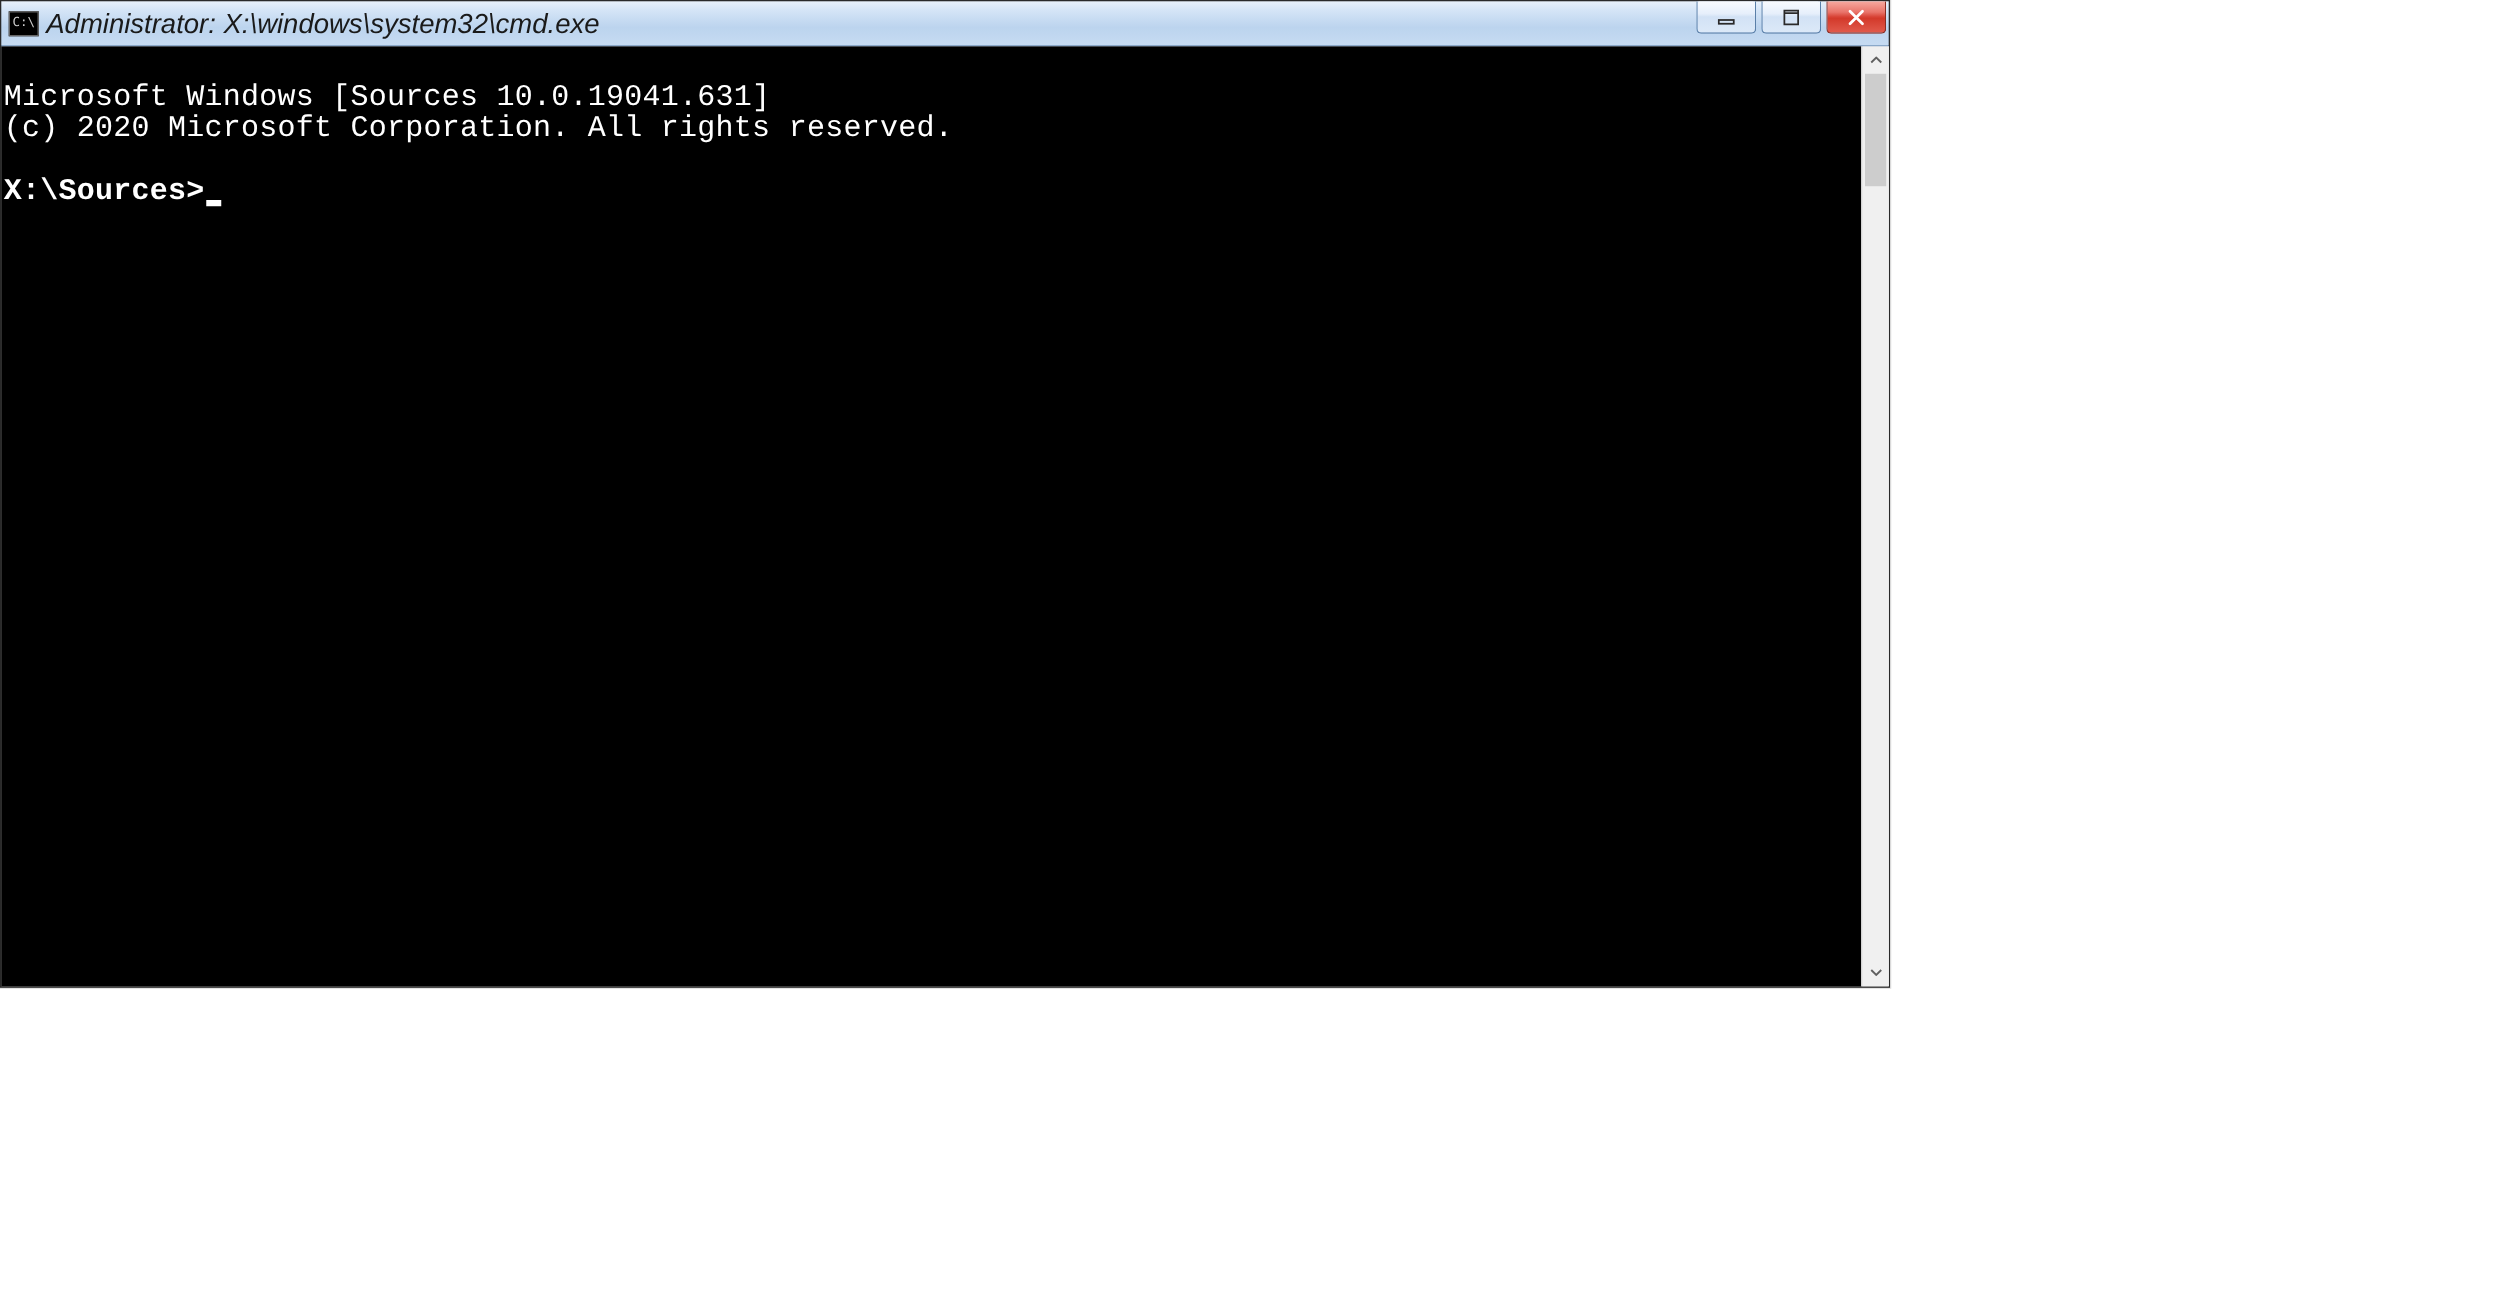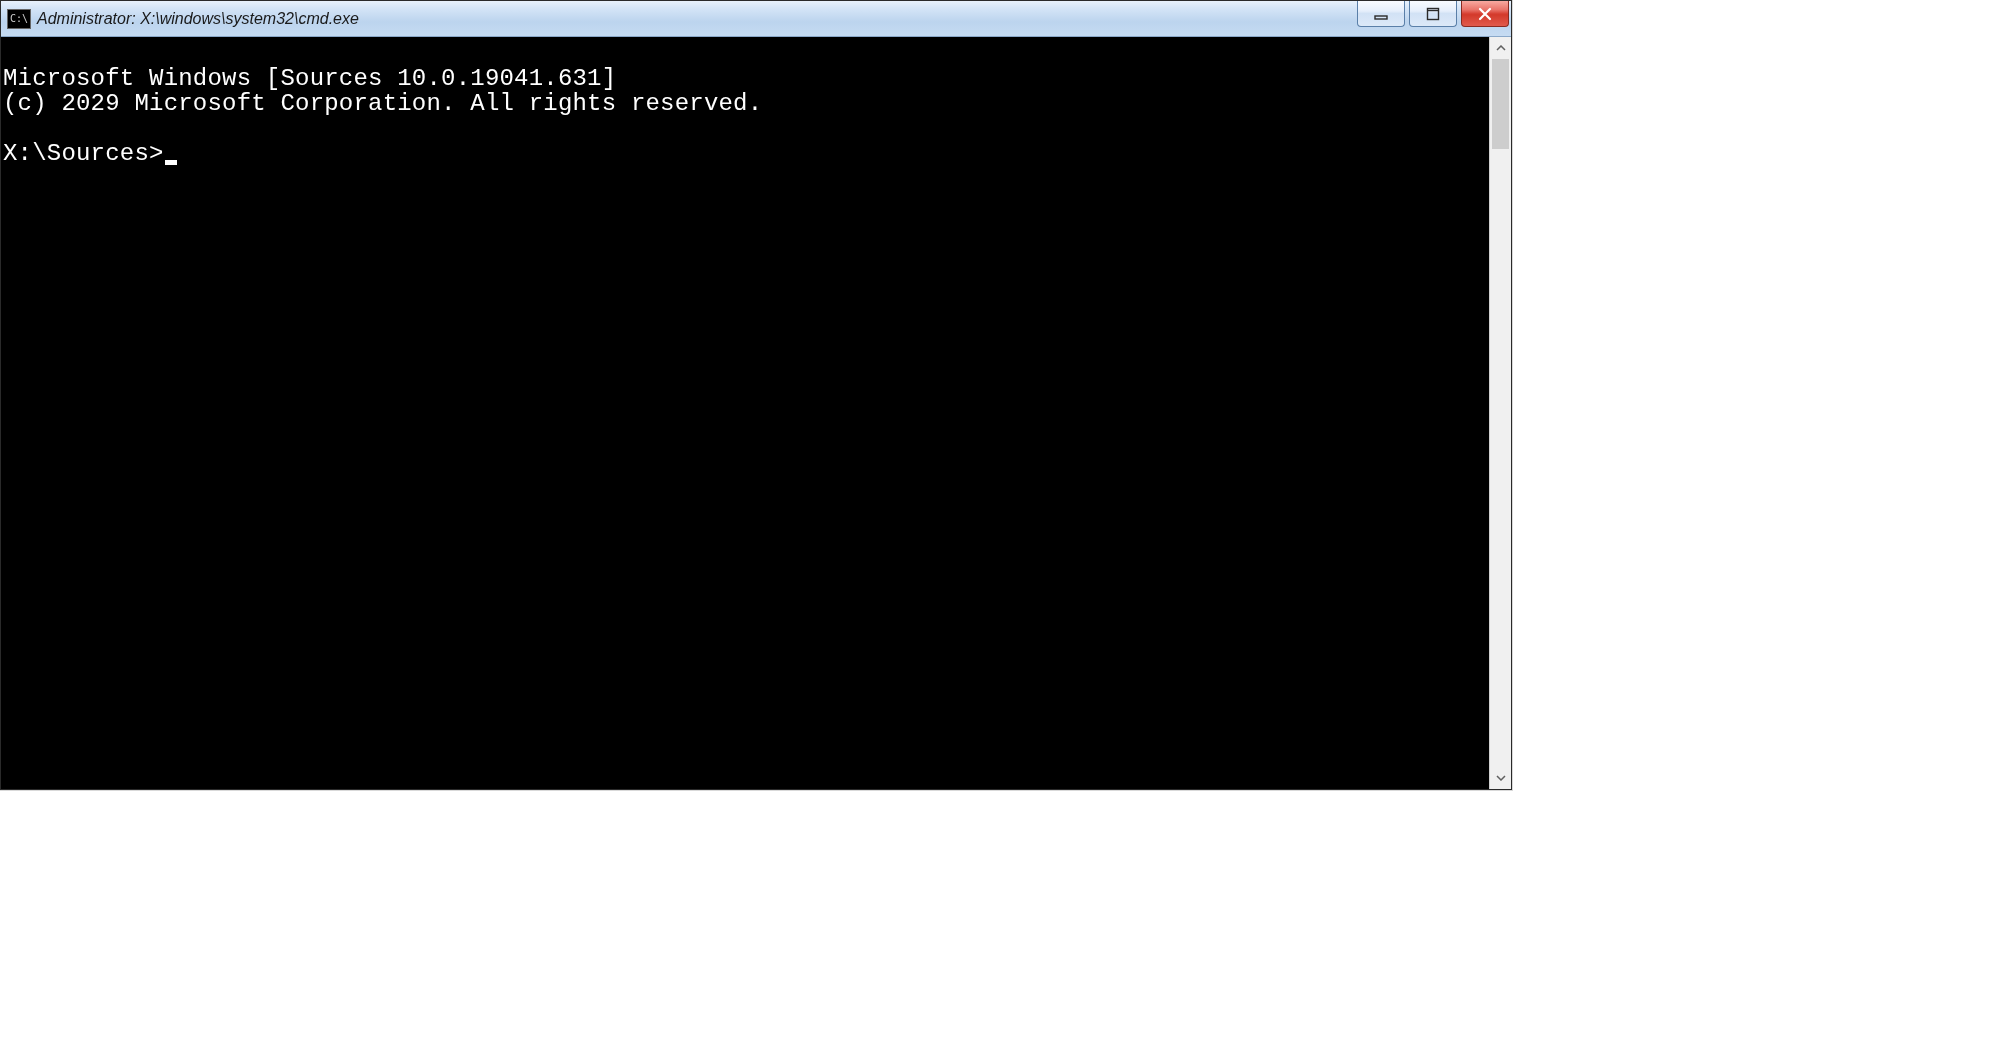--- a/index.html
+++ b/index.html
@@ -57,21 +57,21 @@
 
     .title-icon-text {
       color: #ccc;
       font-family: "Consolas", monospace;
       font-size: 10px;
       line-height: 1;
     }
 
     .title-text {
       font-style: italic;
-      font-size: 16px;
+      font-size: 22px;
       color: #1a1a1a;
       flex: 1;
       white-space: nowrap;
     }
 
     .window-controls {
       display: flex;
       gap: 4px;
       height: 100%;
       align-items: flex-start;
@@ -129,20 +129,21 @@
       line-height: 25px;
       padding: 4px 0 0 2px;
       white-space: pre;
       overflow: hidden;
       letter-spacing: 0.2px;
     }
 
     .prompt-line {
       display: flex;
       align-items: flex-end;
+      font-weight: bold;
     }
 
     .cursor {
       display: inline-block;
       width: 12px;
       height: 5px;
       background: #ffffff;
       margin-left: 1px;
       margin-bottom: 1px;
       animation: blink 1s step-start infinite;
@@ -216,21 +217,21 @@
         <svg width="16" height="14" viewBox="0 0 16 14">
           <path d="M3 2 L13 12 M13 2 L3 12" stroke="#ffffff" stroke-width="2.2" stroke-linecap="round"></path>
         </svg>
       </div>
     </div>
   </div>
 
   <div class="client-area">
     <div class="terminal">
 <span>Microsoft Windows [Sources 10.0.19041.631]</span>
-<span>(c) 2029 Microsoft Corporation. All rights reserved.</span>
+<span>(c) 2020 Microsoft Corporation. All rights reserved.</span>
 <span></span>
 <span class="prompt-line"><span>X:\Sources&gt;</span><span class="cursor"></span></span>
 </div>
 
     <div class="scrollbar">
       <div class="scroll-btn">
         <svg width="10" height="6" viewBox="0 0 10 6">
           <path d="M1 5 L5 1 L9 5" fill="none" stroke="#606060" stroke-width="1.5"></path>
         </svg>
       </div>

